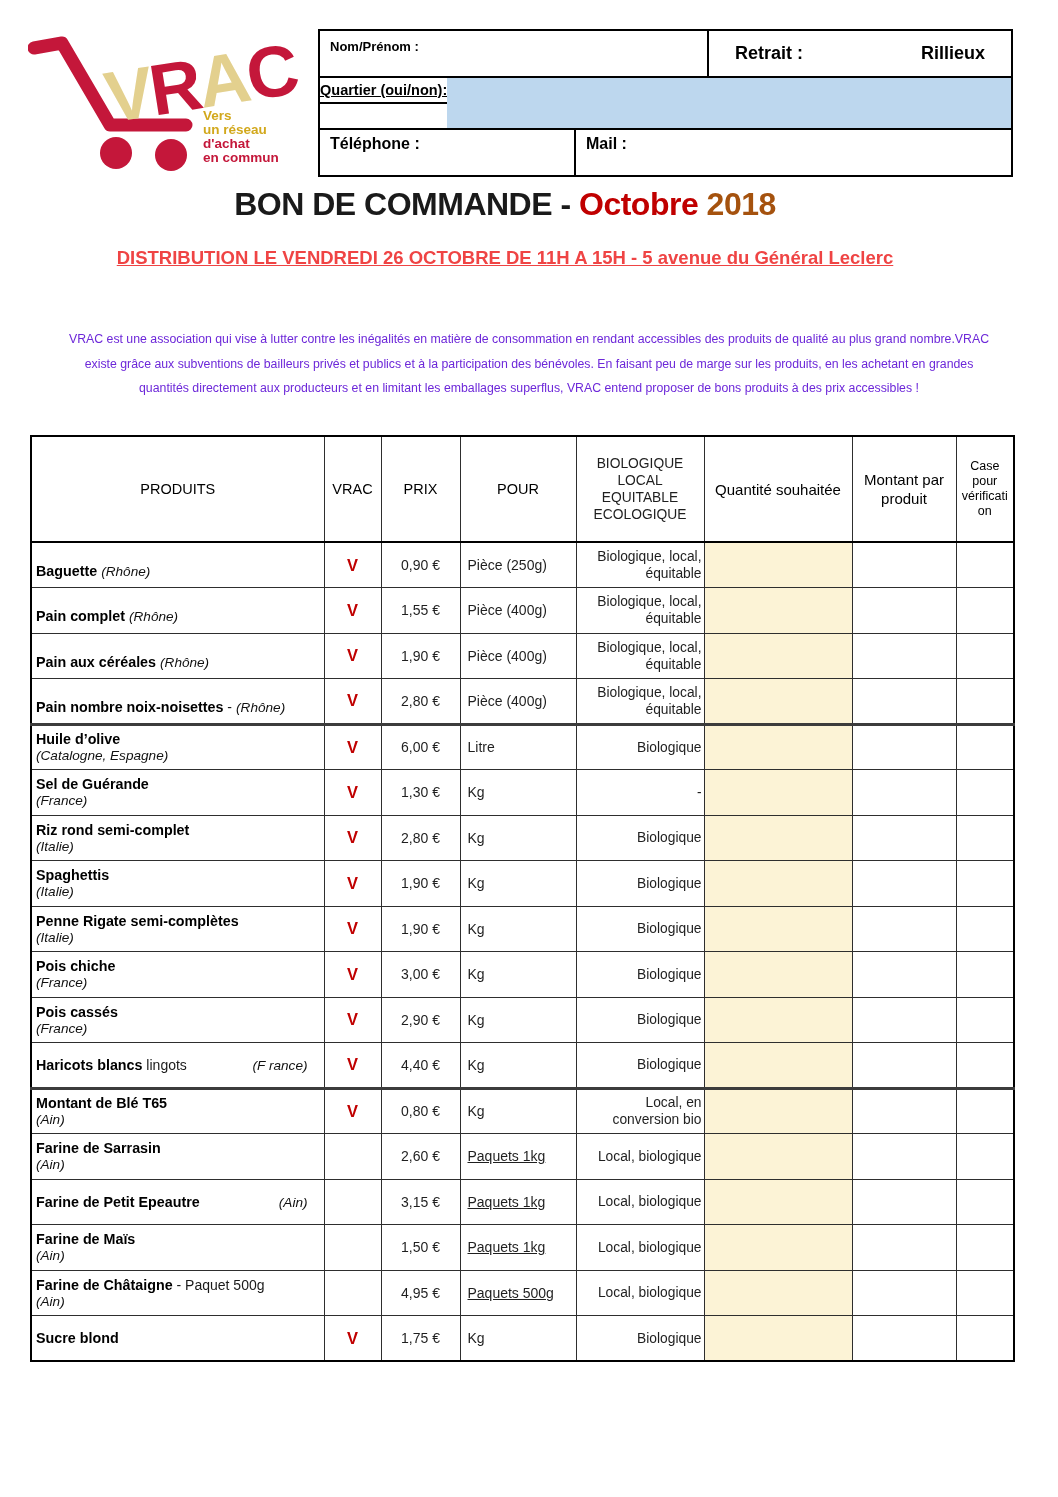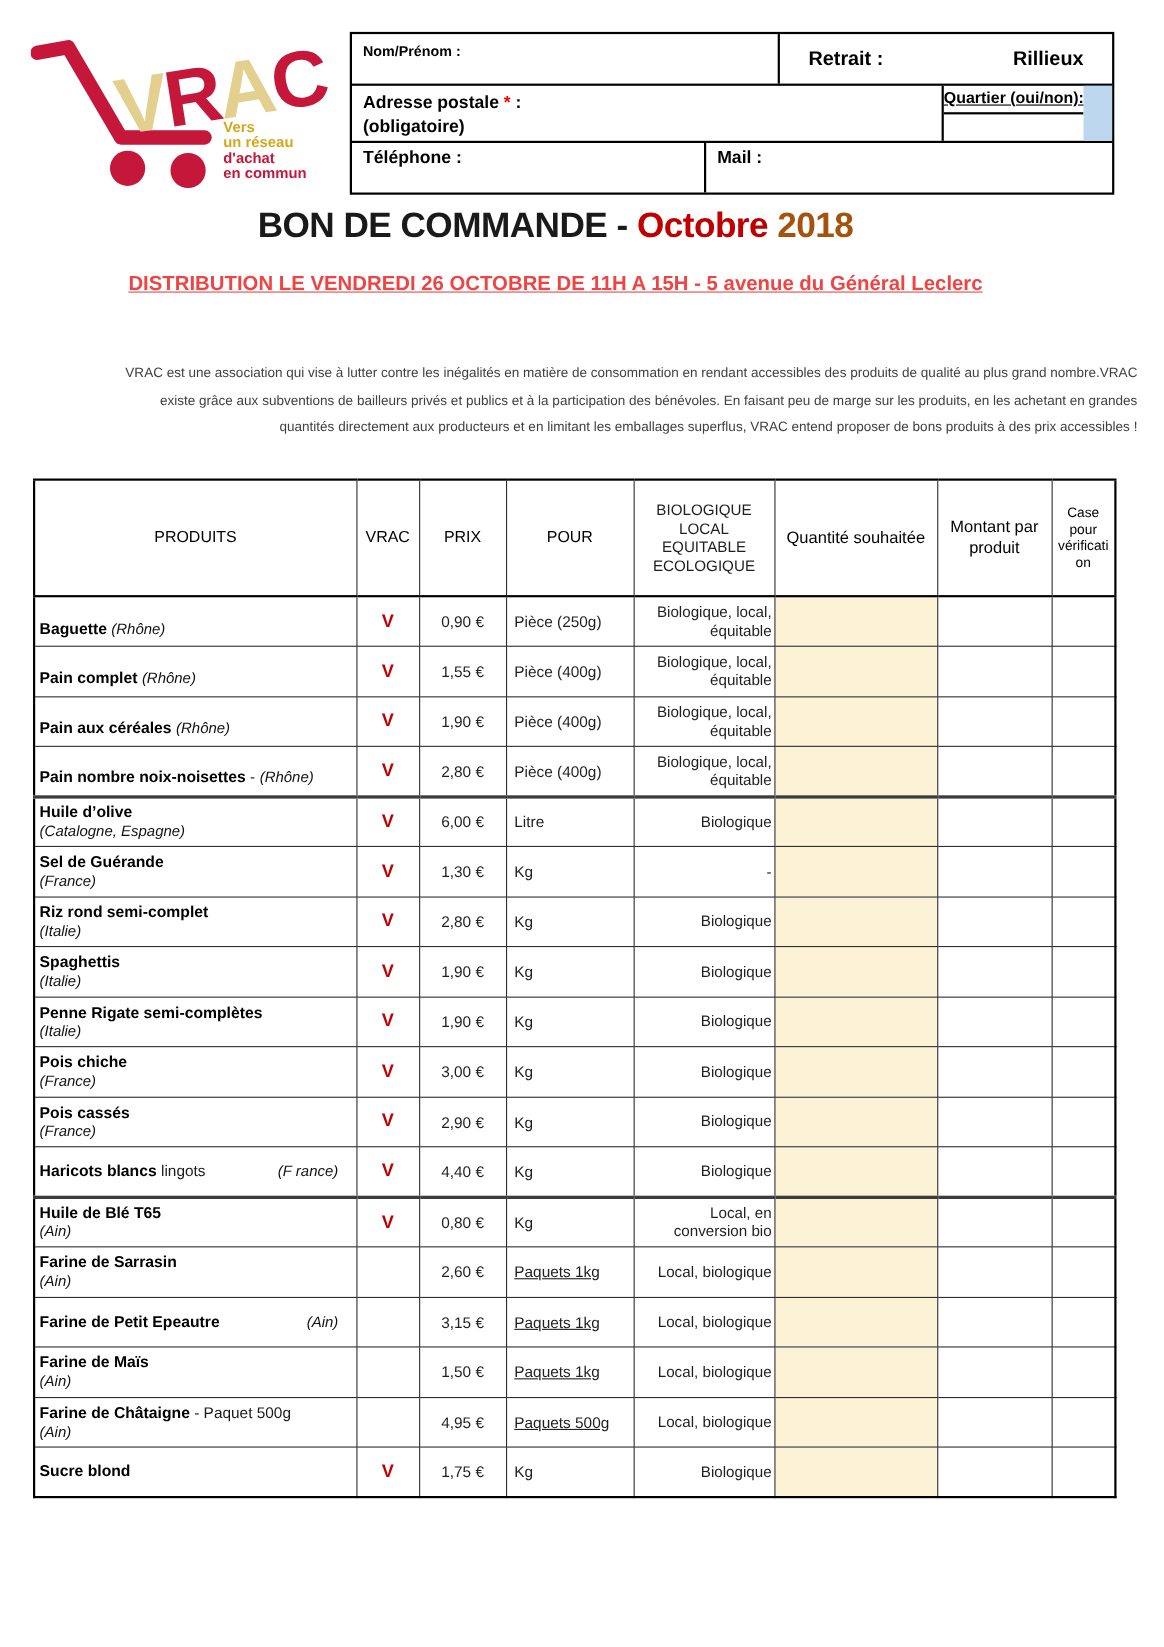--- a/index.html
+++ b/index.html
@@ -15,33 +15,33 @@
   .c-row { display:flex; }
   .c-row1 { height:47px; border-bottom:2.5px solid #000; }
   .c-row2 { height:52px; border-bottom:2.5px solid #000; }
   .c-row3 { flex:1; }
   .nom-cell { width:389px; border-right:2.5px solid #000; padding:8px 10px; font-size:13px; font-weight:bold; }
   .retrait-cell { flex:1; display:flex; align-items:center; justify-content:space-between; padding:0 26px; font-size:18px; font-weight:bold; }
   .adresse-cell { width:538px; border-right:2.5px solid #000; padding:5px 10px; font-size:16px; font-weight:bold; line-height:22px; }
   .quartier-col { flex:1; display:flex; flex-direction:row;text-decoration:underline; }
   .quartier-label { height:26px; display:flex; align-items:center; justify-content:center; font-size:14.5px; font-weight:bold; border-bottom:2px solid #000; }
   .quartier-input { flex:1; background:#BDD7EE; }
-  .tel-cell { width:322px; border-right:2.5px solid #000; padding:5px 10px; font-size:16px; font-weight:bold; }
+  .tel-cell { width:256px; border-right:2.5px solid #000; padding:5px 10px; font-size:16px; font-weight:bold; }
   .mail-cell { flex:1; padding:5px 10px; font-size:16px; font-weight:bold; }
   .star { color:#FF0000; }
 
   
   .title { position:absolute; left:0; top:186px; width:1010px; text-align:center;
            font-size:32px; font-weight:bold; color:#1a1a1a; letter-spacing:-0.5px; }
   .t-red { color:#C00000; }
   .t-brown { color:#A5520E; }
   .distribution { position:absolute; left:0; top:247px; width:1010px; text-align:center;
                   font-size:18.5px; font-weight:bold; color:#ef4444; text-decoration:underline; }
-  .intro { position:absolute; left:24px; top:327px; width:1010px; text-align:right;
-           font-size:12.3px; color:#404040; line-height:24.5px; }
+  .intro { position:absolute; left:24px; top:327px; width:1010px; text-align:center;
+           font-size:12.3px; color:#6d28d9; line-height:24.5px; }
   .intro div { white-space:nowrap; }
 
   
   table.order { position:absolute; left:30px; top:435px; width:983px;
                 border-collapse:collapse; table-layout:fixed; border:2.6px solid #000; }
   .order th, .order td { border:1.5px solid #2e2e2e; overflow:hidden; }
   .order thead th { height:106px; font-weight:normal; text-align:center; vertical-align:middle;
                     border-top:2px solid #000; border-bottom:2.8px solid #000; background:#fff; }
   .order tbody td { height:45.5px; vertical-align:middle; }
   tr.group-end td { border-bottom:3.5px solid #3c3c3c; }
@@ -97,24 +97,20 @@
     <div class="c-row c-row1">
       <div class="nom-cell">
         <span>Nom/Prénom :</span>
       </div>
       <div class="retrait-cell">
         <span>Retrait :</span>
         <span>Rillieux</span>
       </div>
     </div>
     <div class="c-row c-row2">
-      <div class="adresse-cell">
-        <div><span>Adresse postale</span> <span class="star">*</span><span> :</span></div>
-        <div>(obligatoire)</div>
-      </div>
       <div class="quartier-col">
         <div class="quartier-label">Quartier (oui/non):</div>
         <div class="quartier-input"></div>
       </div>
     </div>
     <div class="c-row c-row3">
       <div class="tel-cell">
         <span>Téléphone :</span>
       </div>
       <div class="mail-cell">
@@ -340,21 +336,21 @@
           <td class="c-prix">4,40 €</td>
           <td class="c-pour"><span>Kg</span></td>
           <td class="c-bio">Biologique</td>
           <td class="c-qty"></td>
           <td class="c-montant"></td>
           <td class="c-case"></td>
         </tr>
         <tr>
           <td class="c-products">
             <div class="pline">
-              <span class="pname">Huile de Blé T65</span>
+              <span class="pname">Montant de Blé T65</span>
             </div>
             <div class="pregion below">(Ain)</div>
           </td>
           <td class="c-vrac"><span class="vmark">V</span></td>
           <td class="c-prix">0,80 €</td>
           <td class="c-pour"><span>Kg</span></td>
           <td class="c-bio">Local, en conversion bio</td>
           <td class="c-qty"></td>
           <td class="c-montant"></td>
           <td class="c-case"></td>

